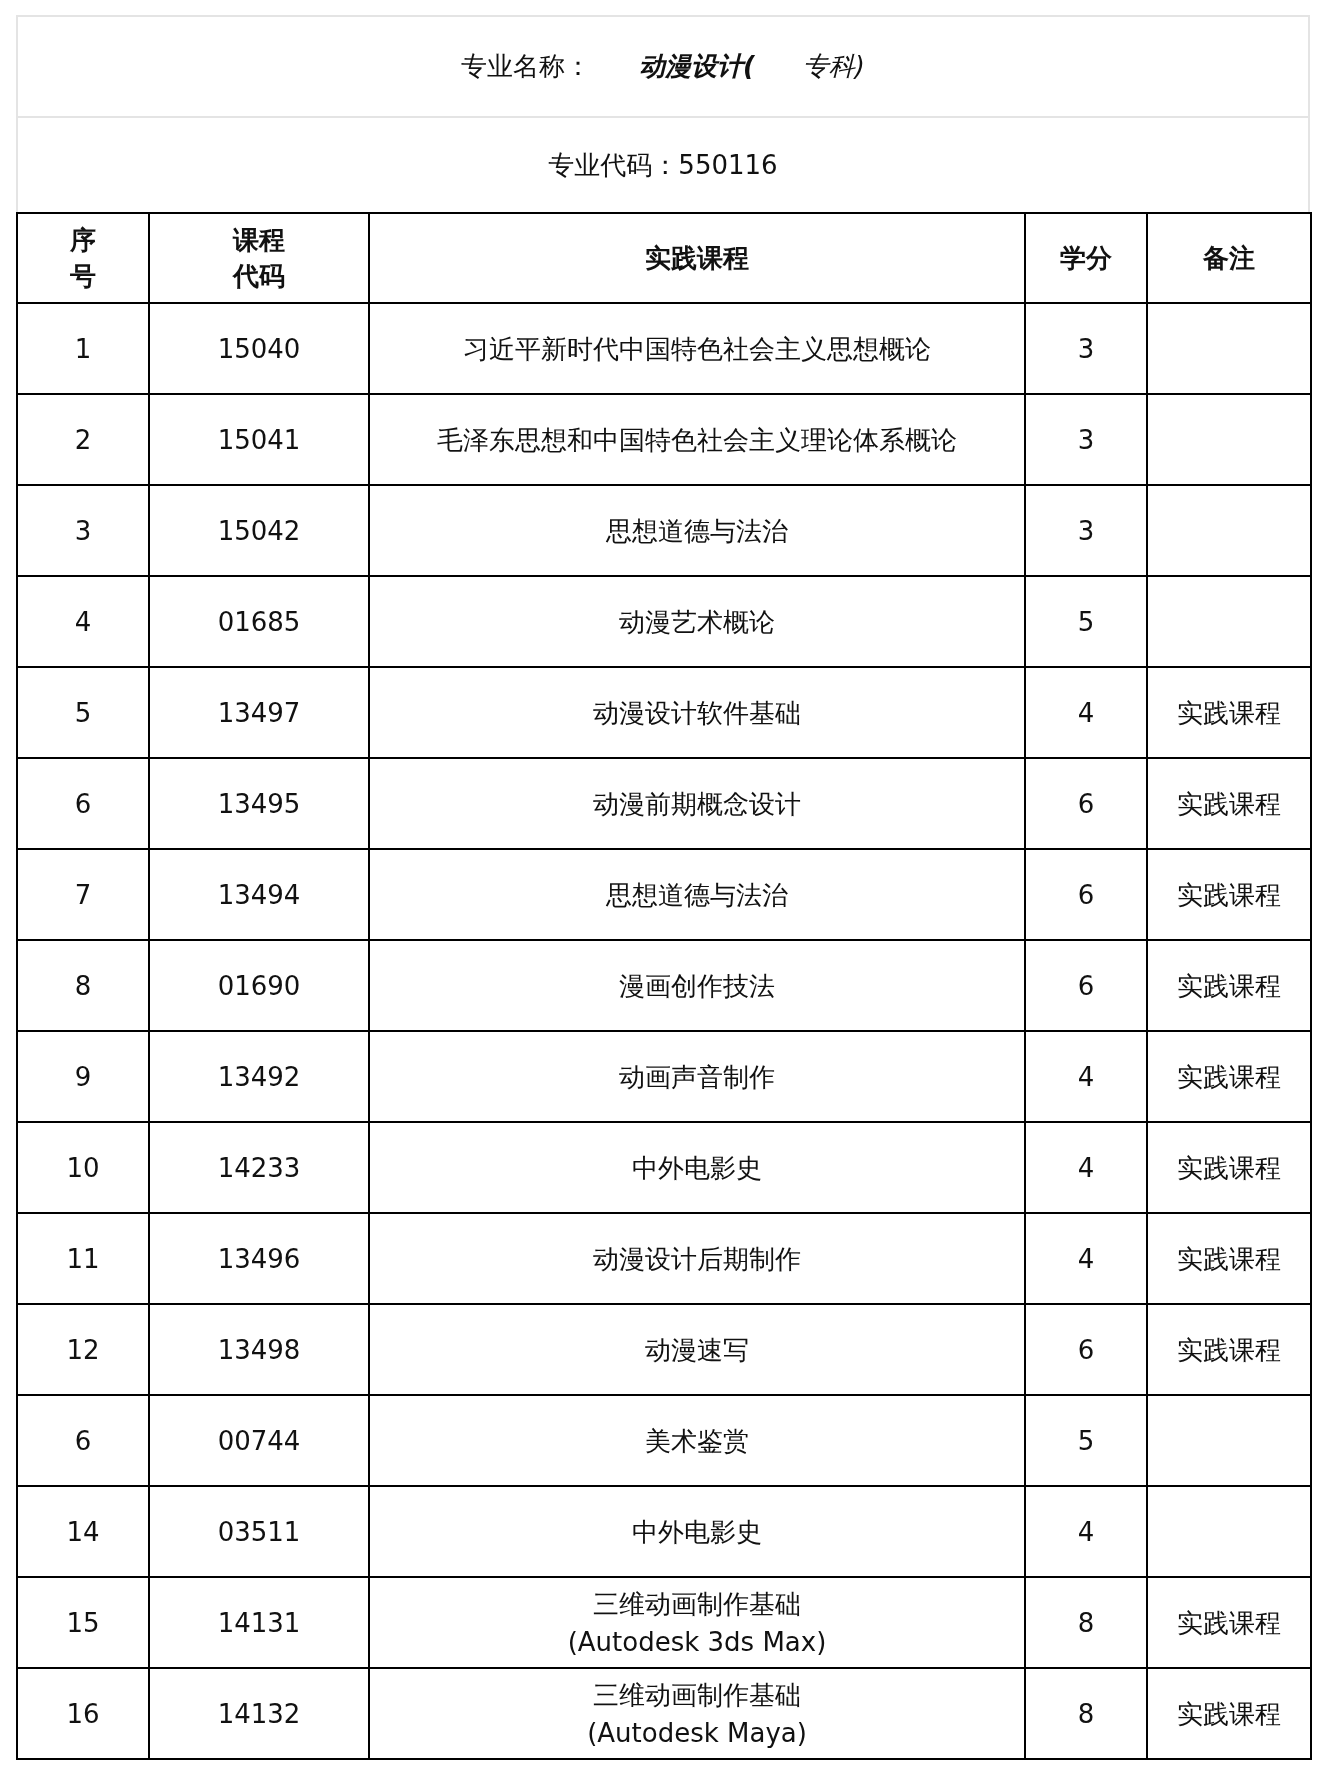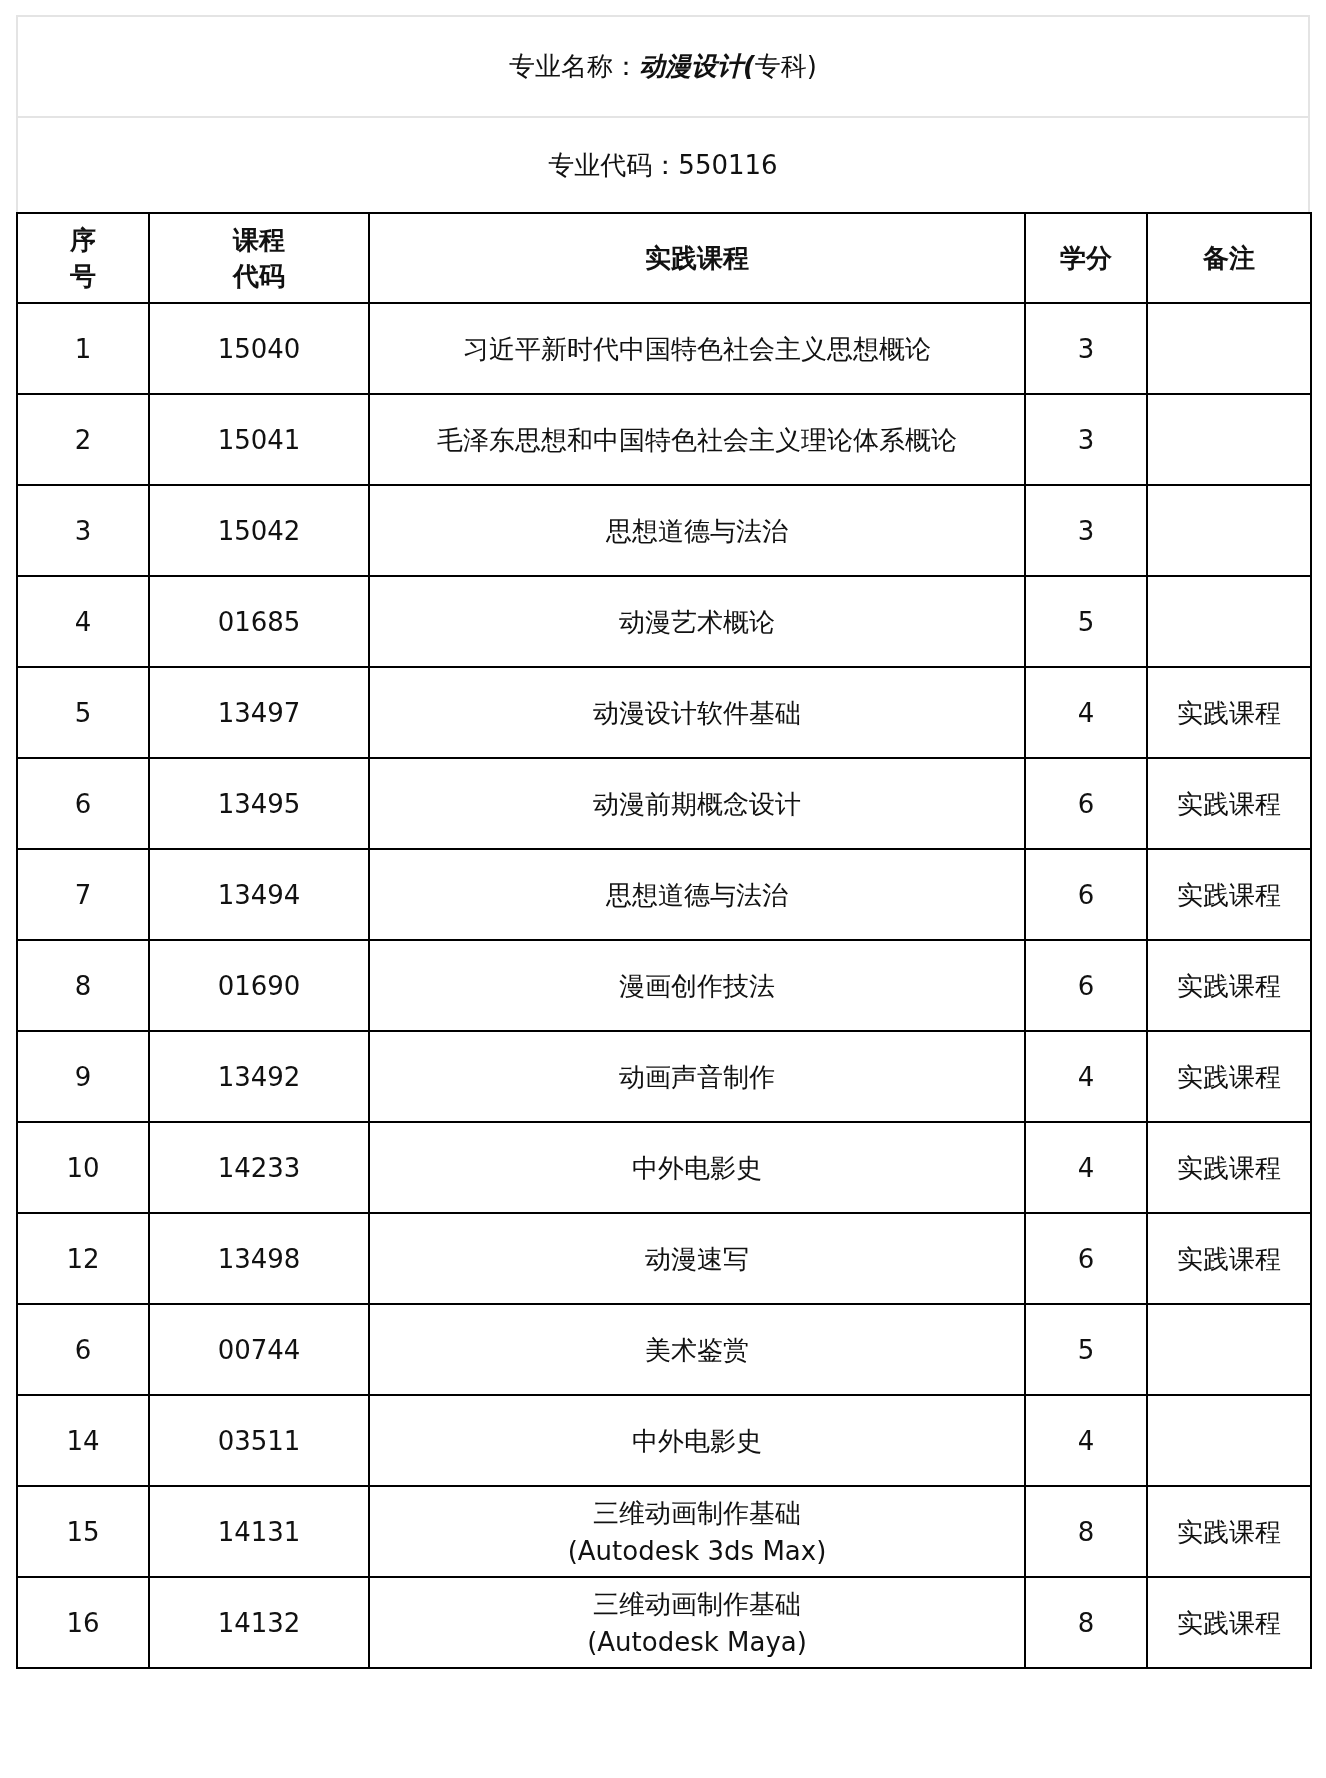--- a/index.html
+++ b/index.html
@@ -2,25 +2,25 @@
 <html><head>
 <meta charset="utf-8">
 <style>
   html, body { margin: 0; padding: 0; background: #ffffff; }
   body { width: 1326px; height: 1778px; position: relative; overflow: hidden;
          font-family: "DejaVu Sans", "Liberation Sans", sans-serif; color: #111; }
   .wrap { position: absolute; left: 16px; top: 15px; width: 1294px; }
   .info-row { box-sizing: border-box; border: 2px solid #e4e4e4; border-bottom: none;
               display: flex; align-items: center; justify-content: center;
               font-size: 26px; background: #fff; }
-  .info-title { height: 101px; }
+  .info-title { height: 101px; gap: 48px; }
   .info-code { height: 96px; border-top: 2px solid #e4e4e4; }
   .info-title .label { font-weight: normal; }
   .info-title .major { font-weight: bold; font-style: italic; }
-  .info-title .level { font-weight: normal; }
+  .info-title .level { font-weight: normal; font-style: italic; }
   table { border-collapse: collapse; width: 1294px; table-layout: fixed; }
   th, td { border: 2.5px solid #000; text-align: center; vertical-align: middle;
            padding: 0; font-size: 26px; line-height: 38px; }
   th { height: 88px; font-weight: bold; font-size: 26px; line-height: 36px; }
   td { height: 89px; }
   col.c1 { width: 132px; } col.c2 { width: 220px; } col.c3 { width: 656px; }
   col.c4 { width: 122px; } col.c5 { width: 164px; }
   .line { display: block; }
 </style>
 </head>
@@ -145,20 +145,29 @@
         <tr>
           <td>10</td>
           <td>14233</td>
           <td>
             <span class="line">中外电影史</span>
           </td>
           <td>4</td>
           <td>实践课程</td>
         </tr>
         <tr>
+          <td>11</td>
+          <td>13496</td>
+          <td>
+            <span class="line">动漫设计后期制作</span>
+          </td>
+          <td>4</td>
+          <td>实践课程</td>
+        </tr>
+        <tr>
           <td>12</td>
           <td>13498</td>
           <td>
             <span class="line">动漫速写</span>
           </td>
           <td>6</td>
           <td>实践课程</td>
         </tr>
         <tr>
           <td>6</td>

